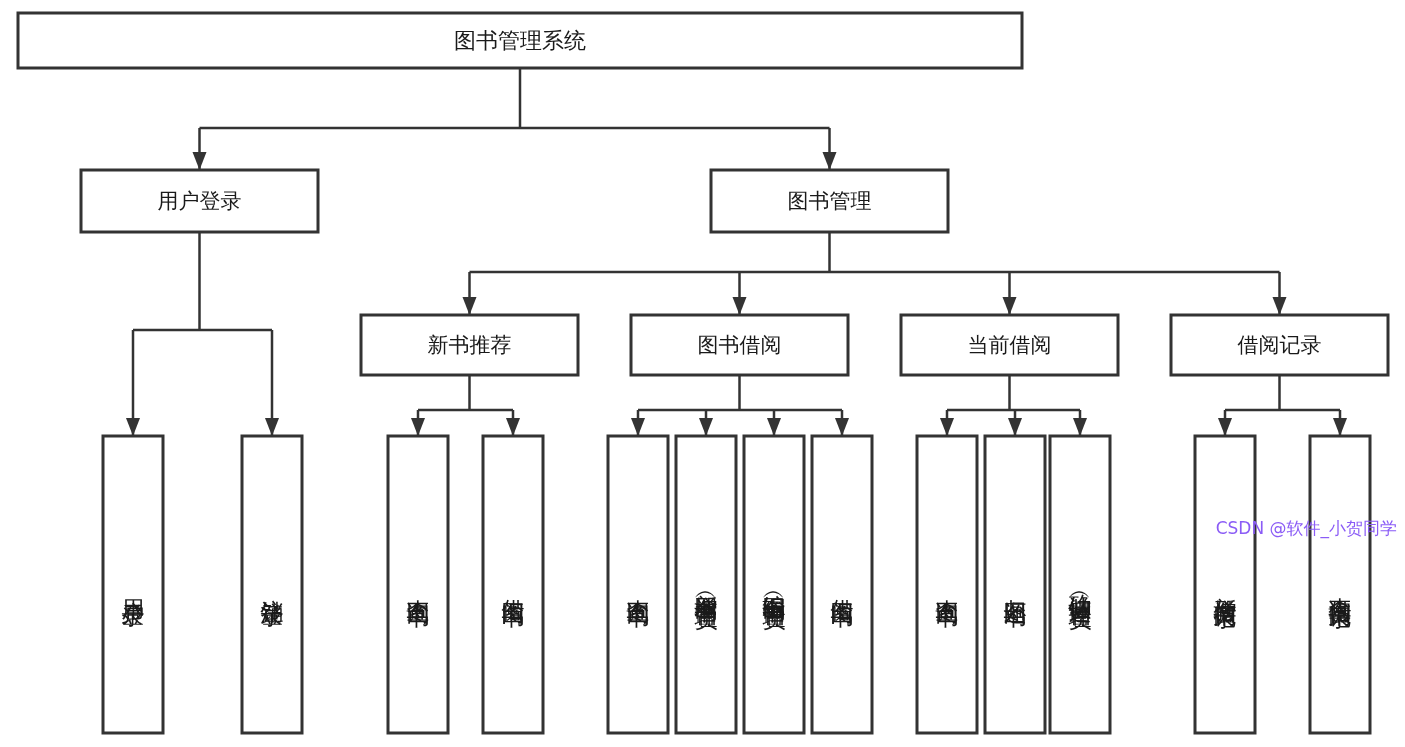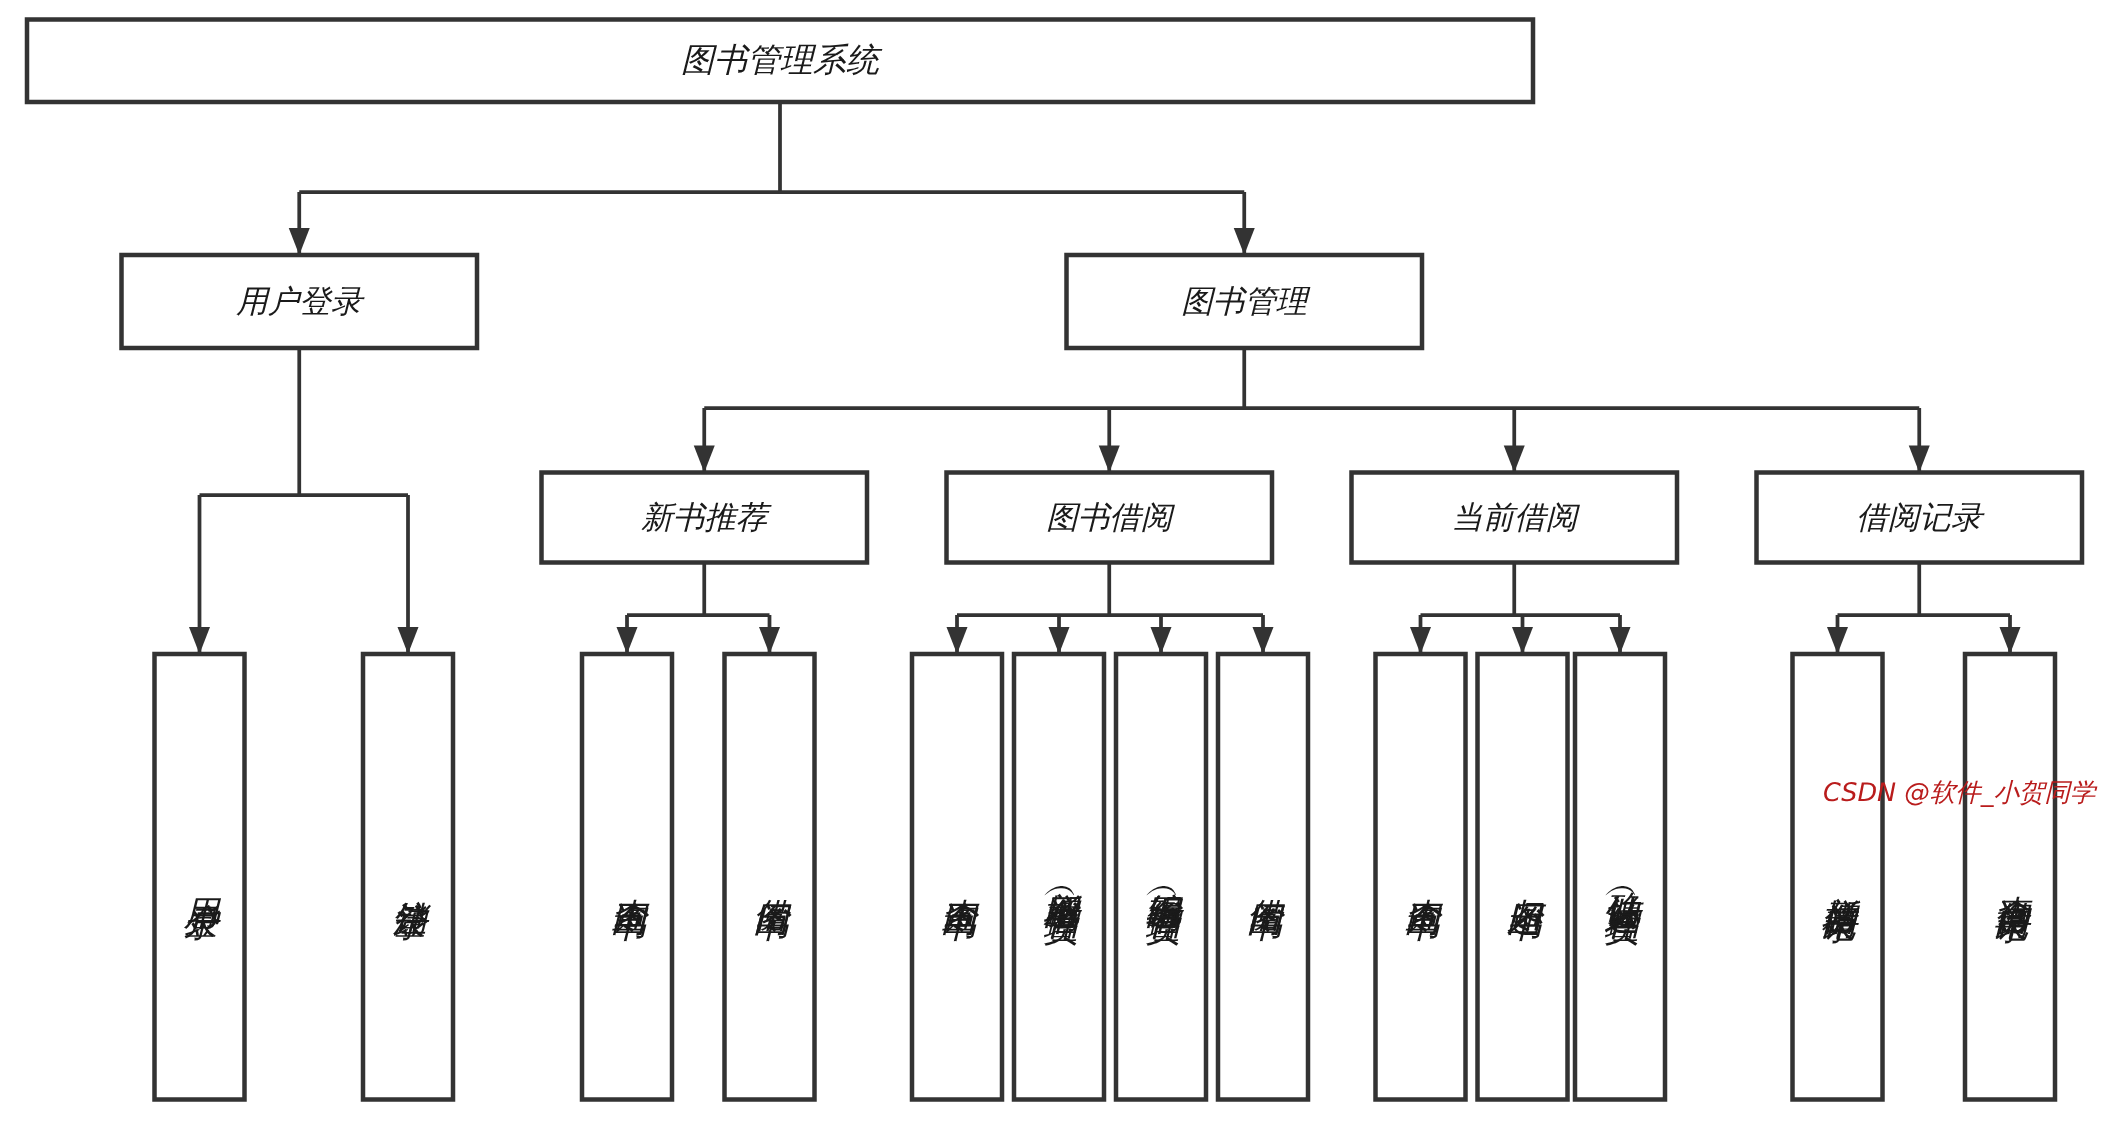--- a/index.html
+++ b/index.html
@@ -11,21 +11,20 @@
     width: 1405px;
     height: 747px;
     font-family: "DejaVu Sans", "Liberation Sans", sans-serif;
     overflow: hidden;
     position: relative;
   }
   #diagram-root {
     position: relative;
     width: 1405px;
     height: 544px;
-    font-style: italic;
   }
   svg#tree-svg {
     position: absolute;
     left: 0;
     top: 0;
     width: 1405px;
     height: 747px;
     display: block;
   }
   .node-box {
@@ -73,21 +72,21 @@
     color: #1a1a1a;
     letter-spacing: 2px;
     white-space: nowrap;
   }
   .watermark {
     position: absolute;
     right: 8px;
     bottom: 4px;
     font-family: "DejaVu Sans", "Liberation Sans", sans-serif;
     font-size: 17px;
-    color: #b91c1c;
+    color: #8b5cf6;
     white-space: nowrap;
     pointer-events: none;
   }
 </style>
 </head>
 <body>
 
 <div id="diagram-root">
 
   <svg id="tree-svg" viewBox="0 0 1405 747" xmlns="http://www.w3.org/2000/svg">

